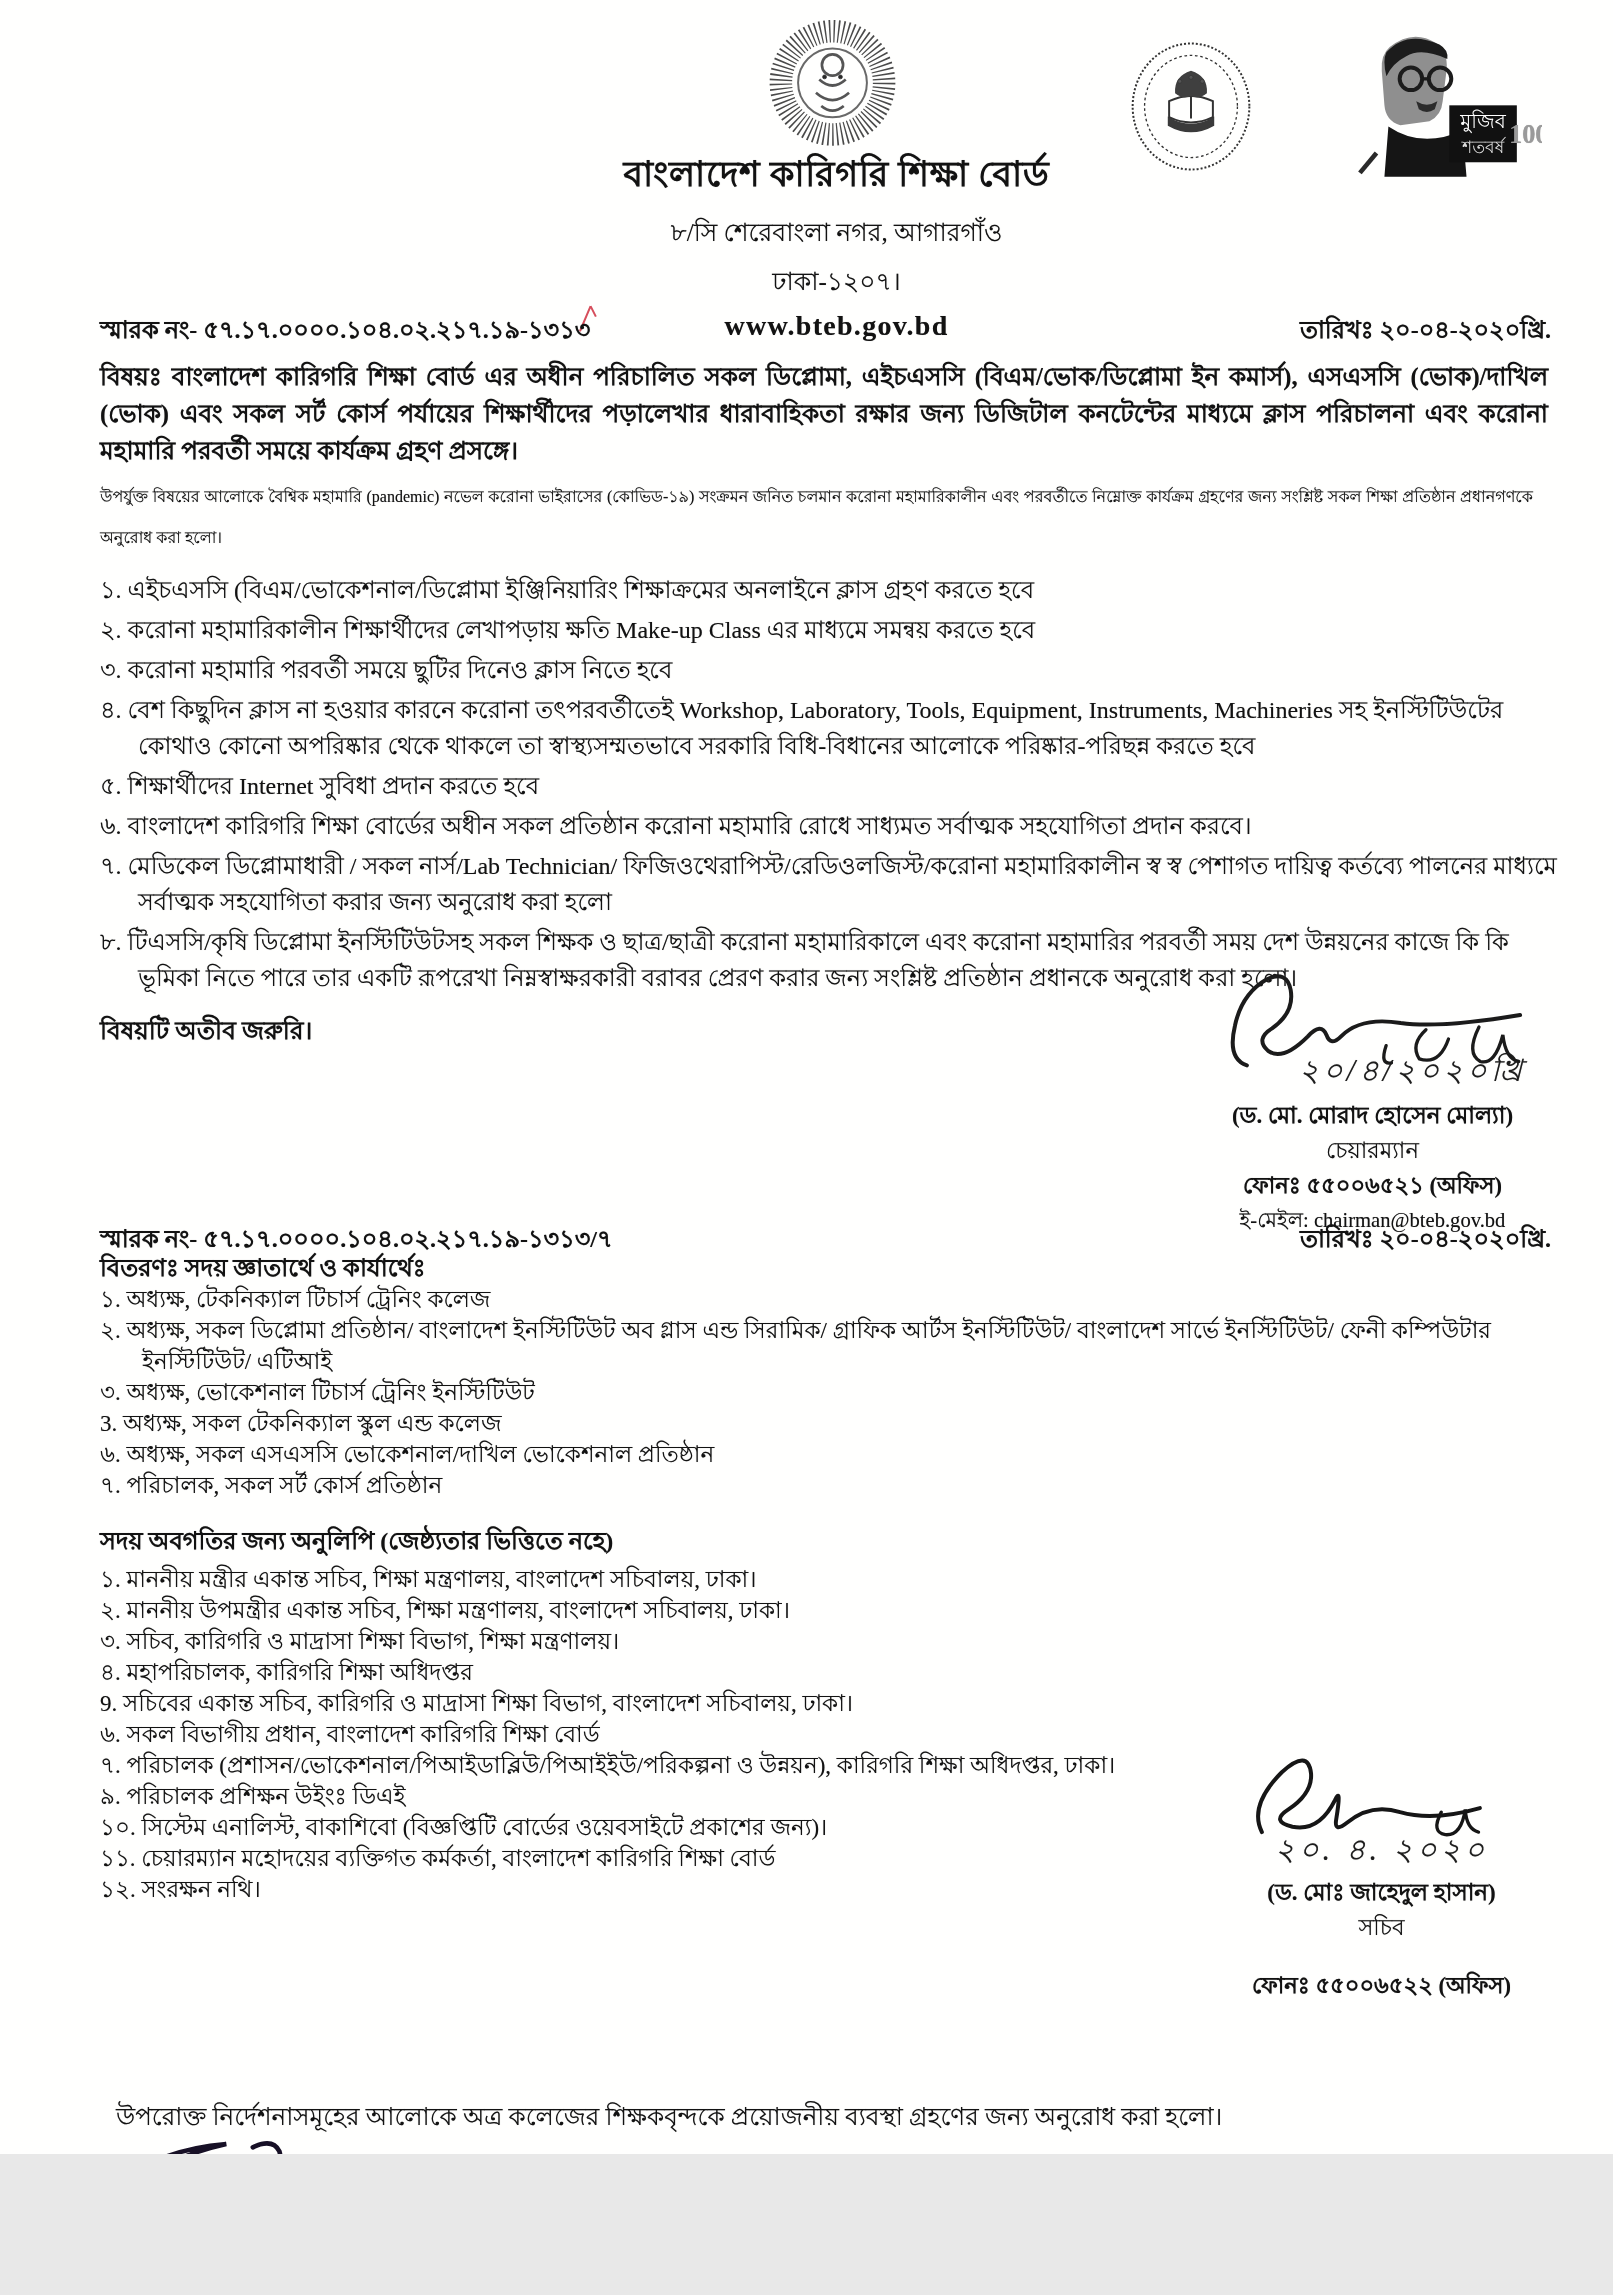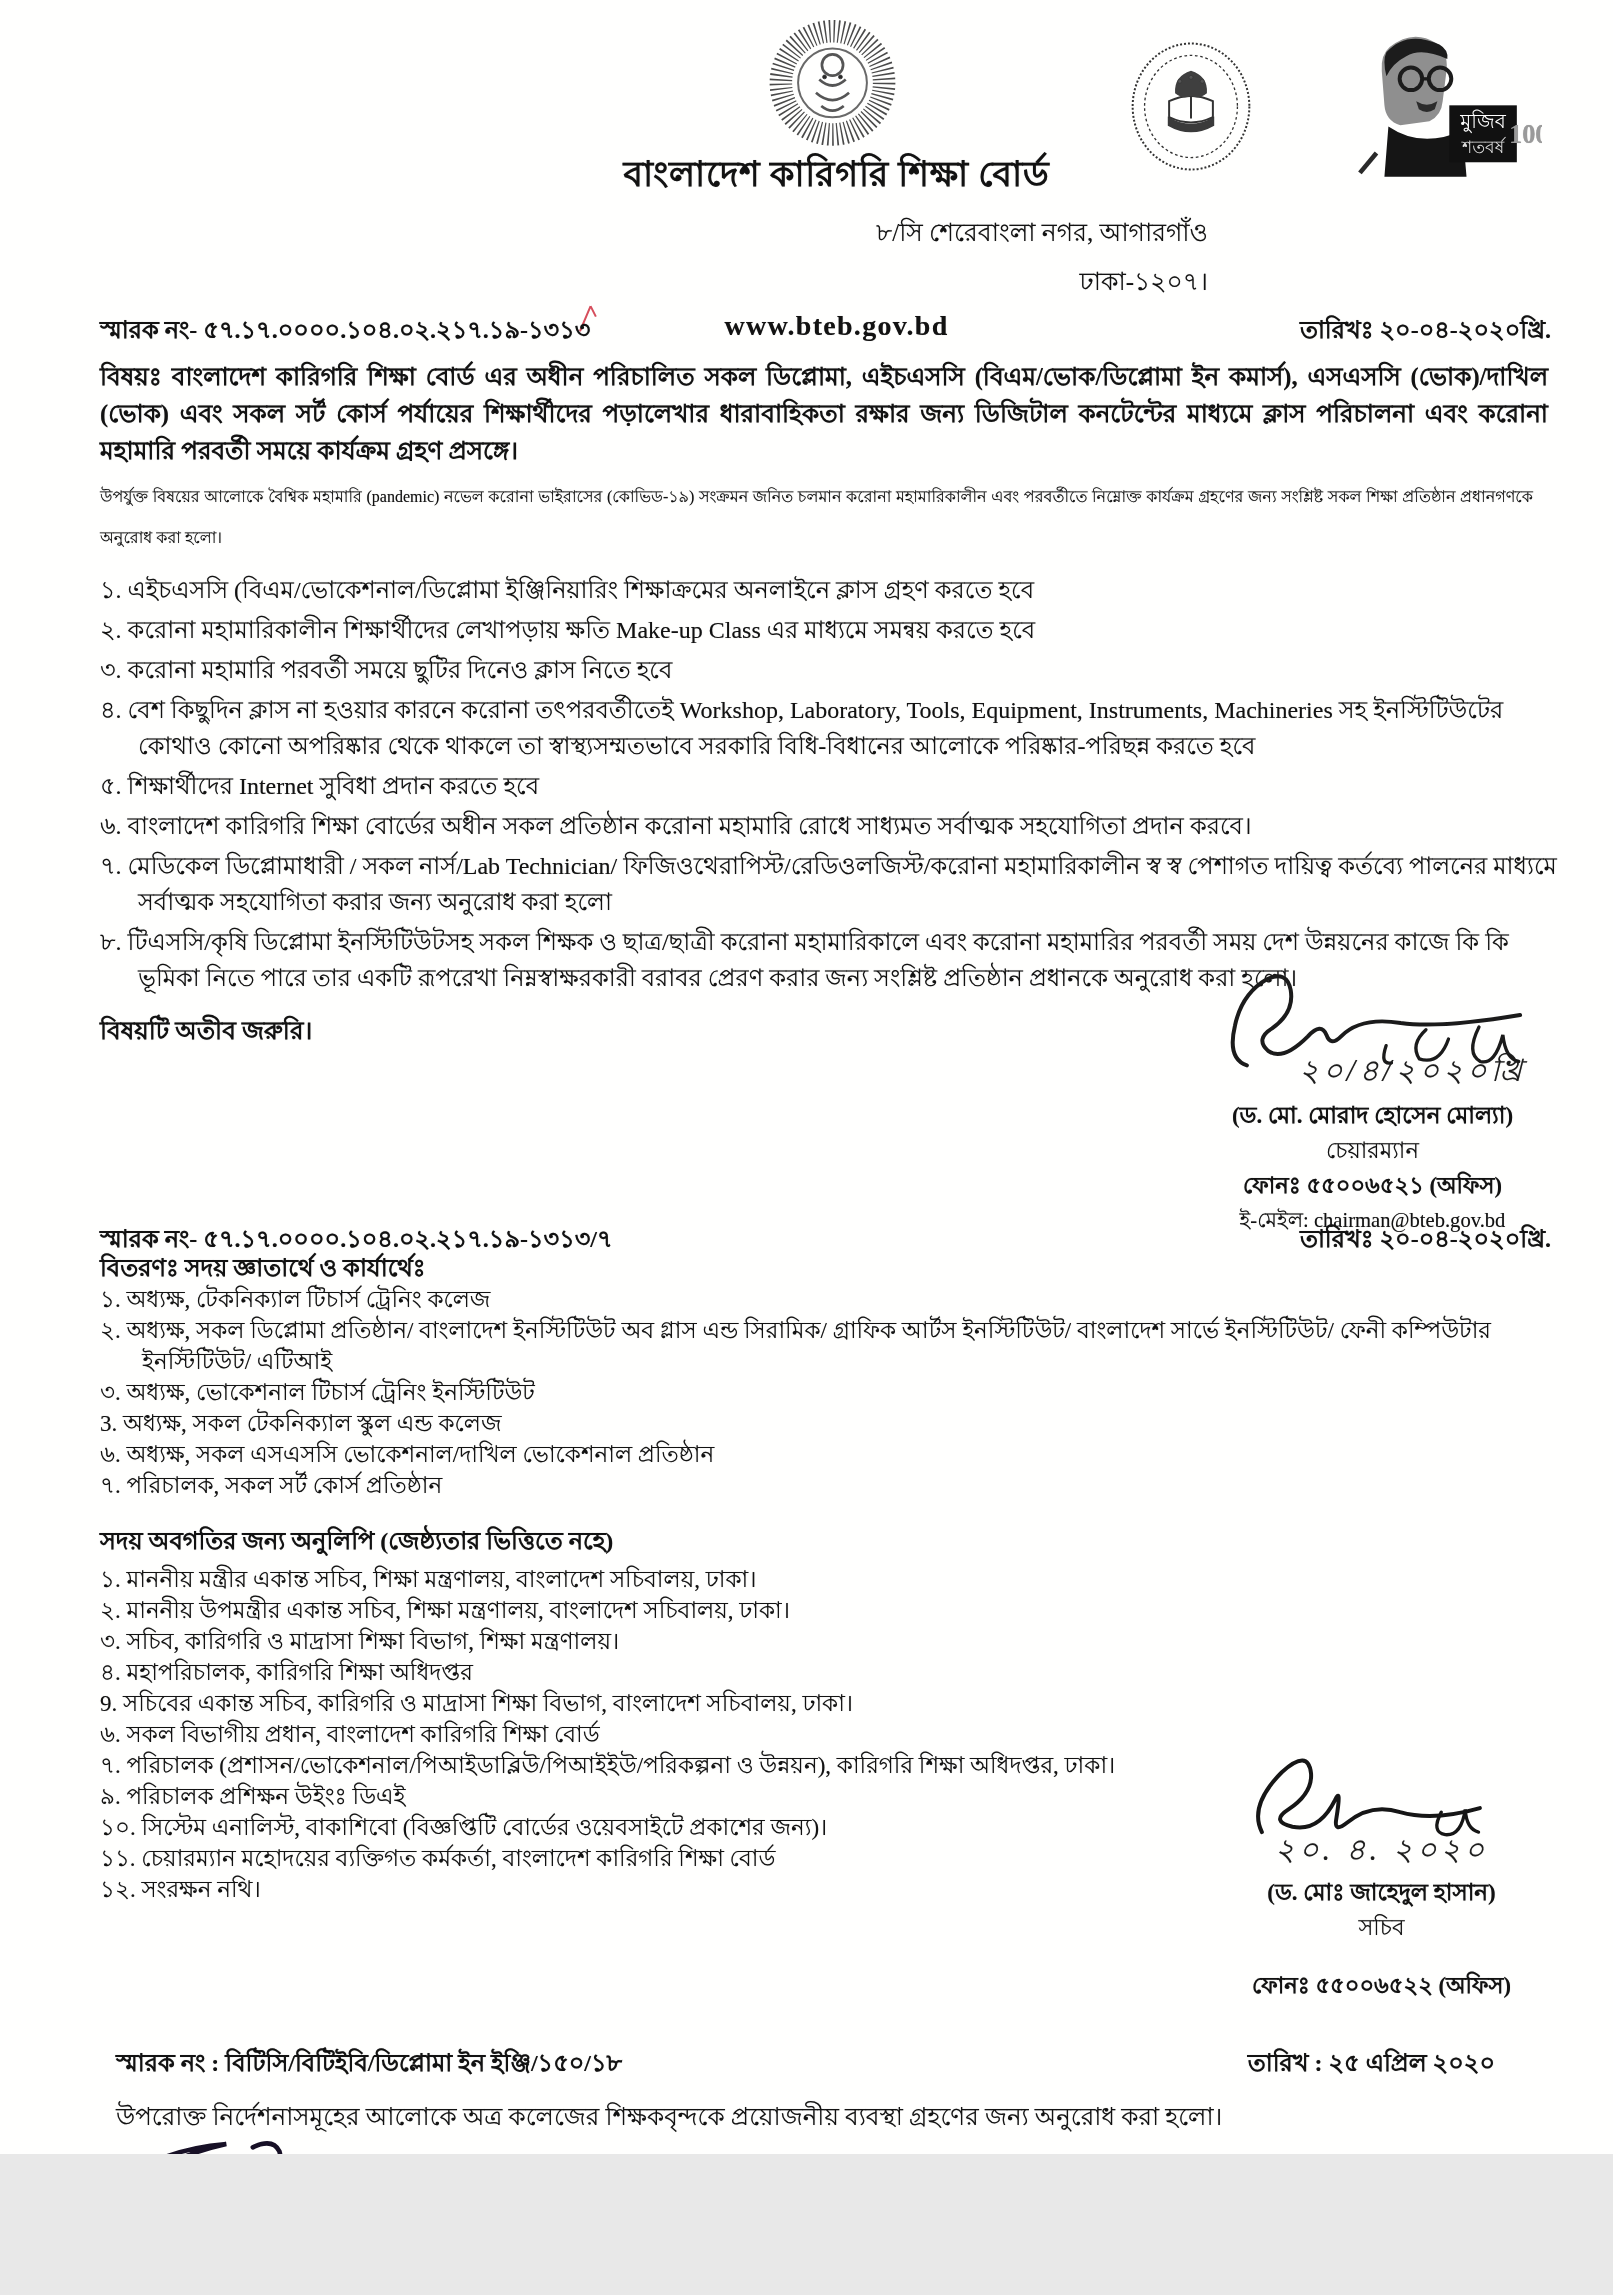--- a/index.html
+++ b/index.html
@@ -10,21 +10,21 @@
     background:#fffffe;
     font-family:"Liberation Serif", serif;
     color:#121212;
     text-shadow:0 0 0.7px rgba(20,20,20,.45);
     overflow:hidden;
   }
   .abs{position:absolute;}
   .center{text-align:center;}
   .bold{font-weight:bold;}
   .org-title{font-size:35px;font-weight:bold;letter-spacing:0.7px;}
-  .addr{font-size:25px;margin-top:6.6px;text-align:right;}
+  .addr{font-size:25px;margin-top:6.6px;}
   .site{font-size:28px;margin-top:5.3px;font-weight:bold;letter-spacing:1.3px;}
   .memo-row{left:100px;right:63px;display:flex;justify-content:space-between;font-size:24px;font-weight:bold;}
   .subject{left:100px;right:66px;font-size:24.6px;font-weight:bold;line-height:37px;text-align:justify;}
   .para{left:100px;right:81px;font-size:16px;line-height:41px;text-align:justify;}
   .list{left:100px;right:56px;font-size:24px;line-height:36px;}
   .list .li{margin-bottom:4px;padding-left:38px;text-indent:-38px;}
   .urgency{margin-top:17px;font-weight:bold;font-size:24.6px;}
   .sigblock{width:411px;text-align:center;font-size:22.6px;line-height:35px;}
   .sigblock .name{font-weight:bold;font-size:23px;}
   .hand{font-family:"Liberation Serif", serif;font-style:italic;font-size:30.5px;letter-spacing:4px;color:#1d1d1d;}
@@ -167,24 +167,20 @@
     <svg width="319" height="113" viewBox="0 0 480 170" style="margin:0 auto;">
       <path d="M60 140 q-20 -40 30 -90 q40 -36 44 2 q2 30 -34 54 q-28 18 6 26 q40 8 64 -40 q10 -22 2 28 q-4 22 16 6 q36 -30 80 -16 q50 14 120 -6" fill="none" stroke="#161616" stroke-width="6" stroke-linecap="round"></path>
       <path d="M330 110 q-16 30 6 34 q24 2 30 -38 q2 30 20 34" fill="none" stroke="#161616" stroke-width="5" stroke-linecap="round"></path>
     </svg>
     <div class="hand" style="margin-top:-18.6px;">২০. ৪. ২০২০</div>
     <div class="name" style="margin-top:6.6px;">(ড. মোঃ জাহেদুল হাসান)</div>
     <div>সচিব</div>
     <div class="bold" style="margin-top:22.6px;">ফোনঃ ৫৫০০৬৫২২ (অফিস)</div>
   </div>
 
-  <div class="abs memo-row" style="top:2044px;left:116px;right:119px;">
-    <span>স্মারক নং : বিটিসি/বিটিইবি/ডিপ্লোমা ইন ইঞ্জি/১৫০/১৮</span>
-    <span>তারিখ : ২৫ এপ্রিল ২০২০</span>
-  </div>
 
   <div class="abs note" style="top:2098px;">উপরোক্ত নির্দেশনাসমূহের আলোকে অত্র কলেজের শিক্ষকবৃন্দকে প্রয়োজনীয় ব্যবস্থা গ্রহণের জন্য অনুরোধ করা হলো।</div>
 
   <div class="abs" style="left:100px;top:2134px;">
     <svg width="226" height="73" viewBox="0 0 340 110">
       <path d="M10 95 q60 -70 180 -80 q-90 20 -120 60 q-20 26 10 28 q50 2 90 -50 q14 -20 -6 30 q-8 22 14 2 q20 -20 36 -16 M230 20 q30 -14 40 6 q6 18 -16 44" fill="none" stroke="#171026" stroke-width="7" stroke-linecap="round"></path>
     </svg>
     <div class="princ">
       <div>মু. আবু হুরায়রা</div>
       <div>অধ্যক্ষ</div>

